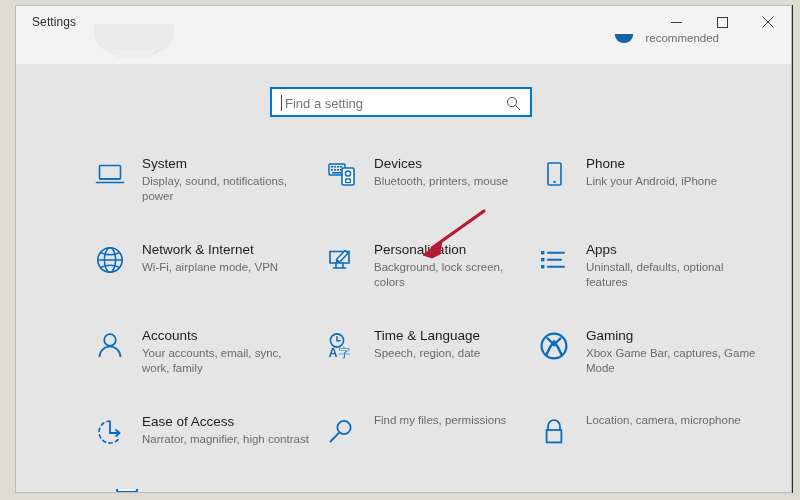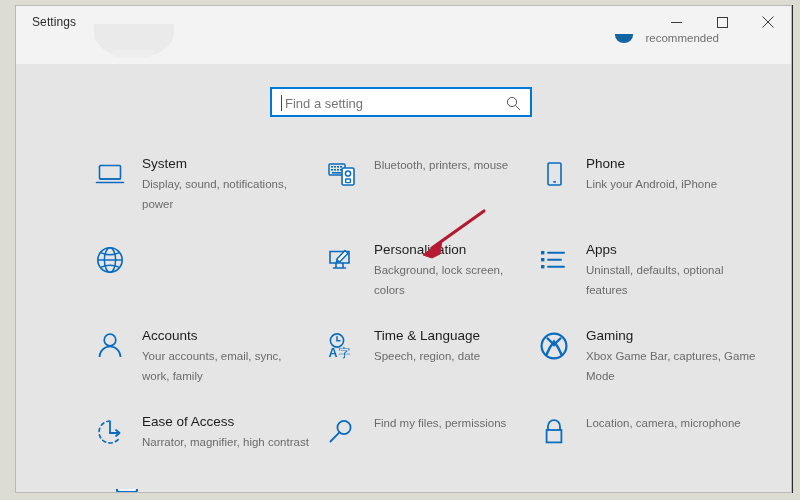--- a/index.html
+++ b/index.html
@@ -214,21 +214,21 @@
   }
   .tile-title {
     font-size: 13.5px;
     color: #1d1d1d;
     line-height: 17px;
     margin-bottom: 2px;
   }
   .tile-sub {
     font-size: 11.5px;
     color: #6b6b6b;
-    line-height: 20px;
+    line-height: 15px;
     max-width: 170px;
   }
   .tile-sub.wide { max-width: 185px; }
 
   
   .peek-icon {
     position: absolute;
     left: 100px;
     bottom: -1px;
     width: 22px;
@@ -348,20 +348,21 @@
                 <rect x="10" y="8" width="2" height="1.6"></rect>
                   <rect x="13" y="8" width="2" height="1.6"></rect>
                 <rect x="5" y="11" width="9" height="1.6"></rect>
               </g>
               <rect x="15" y="7" width="12" height="17" rx="1.6" fill="#ffffff" stroke="currentColor" stroke-width="1.6"></rect>
               <circle cx="21" cy="12.5" r="2.6" fill="none" stroke="currentColor" stroke-width="1.5"></circle>
               <rect x="18.6" y="18" width="4.8" height="3.6" rx="0.7" fill="none" stroke="currentColor" stroke-width="1.4"></rect>
             </svg>
           </div>
           <div class="tile-text">
+            <div class="tile-title">Devices</div>
             <div class="tile-sub">Bluetooth, printers, mouse</div>
           </div>
         </div>
 
         <div class="tile">
           <div class="tile-icon">
             <svg width="30" height="26" viewBox="0 0 30 26">
               <rect x="9" y="2" width="13" height="22" rx="1.2" fill="none" stroke="currentColor" stroke-width="1.6"></rect>
               <rect x="14.4" y="20" width="2.4" height="1.8" fill="currentColor"></rect>
             </svg>
@@ -374,20 +375,24 @@
 
         <div class="tile">
           <div class="tile-icon">
             <svg width="30" height="30" viewBox="0 0 30 30">
               <circle cx="15" cy="15" r="12.2" fill="none" stroke="currentColor" stroke-width="1.6"></circle>
               <ellipse cx="15" cy="15" rx="5.6" ry="12.2" fill="none" stroke="currentColor" stroke-width="1.5"></ellipse>
               <line x1="3" y1="15" x2="27" y2="15" stroke="currentColor" stroke-width="1.5"></line>
               <path d="M5.6 7.6 Q15 12 24.4 7.6" fill="none" stroke="currentColor" stroke-width="1.4"></path>
               <path d="M5.6 22.4 Q15 18 24.4 22.4" fill="none" stroke="currentColor" stroke-width="1.4"></path>
             </svg>
+          </div>
+          <div class="tile-text">
+            <div class="tile-title">Network &amp; Internet</div>
+            <div class="tile-sub wide">Wi-Fi, airplane mode, VPN</div>
           </div>
         </div>
 
         <div class="tile">
           <div class="tile-icon">
             <svg width="30" height="26" viewBox="0 0 30 26">
               <path d="M3 4.5 H22 V16 H3 Z" fill="none" stroke="currentColor" stroke-width="1.6"></path>
               <path d="M9 16 V20 M16 16 V20 M6.5 21 H18.5" stroke="currentColor" stroke-width="1.6" stroke-linecap="round"></path>
               <path d="M9.5 12.5 L18 3.5 L21 6.2 L12.6 15 Z" fill="#ffffff" stroke="currentColor" stroke-width="1.5" stroke-linejoin="round"></path>
               <path d="M9.5 12.5 L8.4 16 L12.6 15 Z" fill="currentColor"></path>

